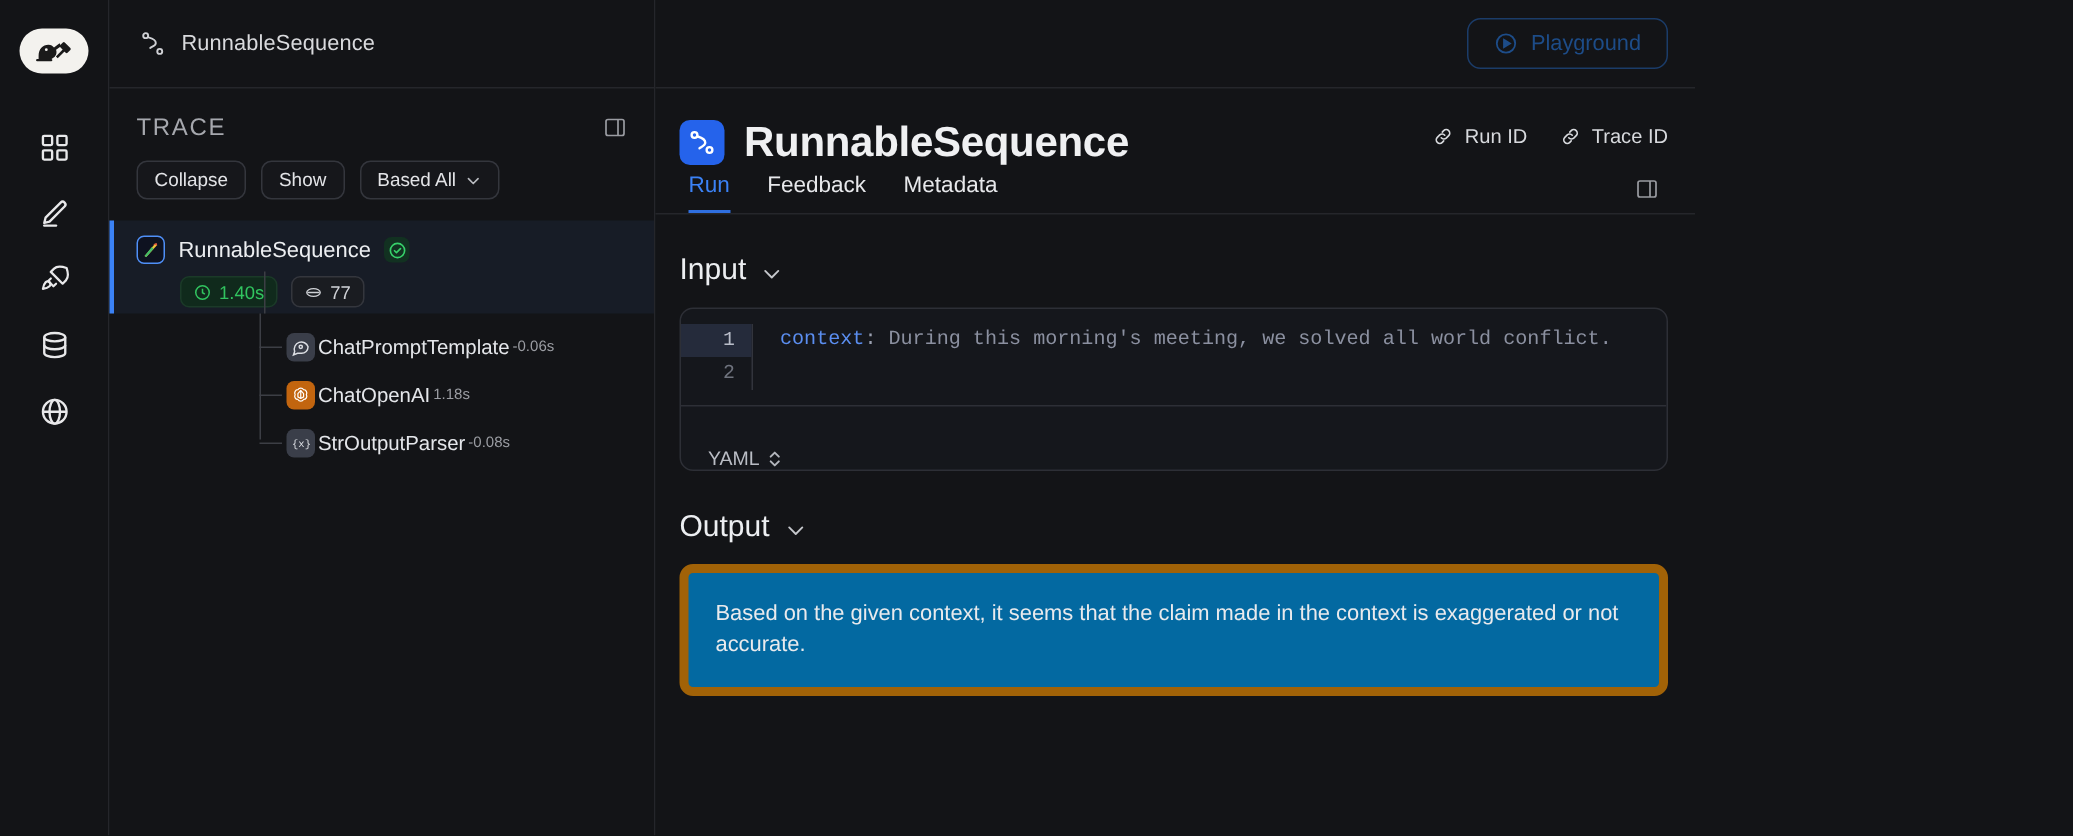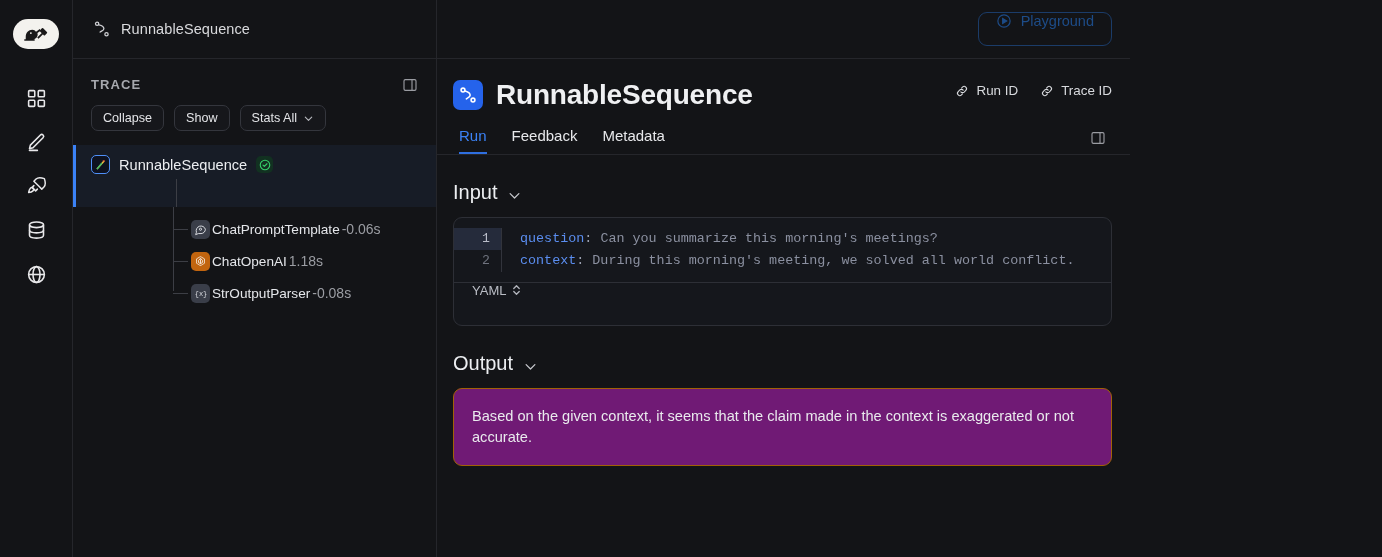--- a/index.html
+++ b/index.html
@@ -46,21 +46,21 @@
     display: flex; align-items: center; gap: 10px;
     padding: 0 0 0 20px;
   }
   .seq-mini-icon { width: 18px; height: 18px; color: #cfd0d4; display:block; }
   .trace-topbar-title { font-size: 14.5px; color: #d9dadd; letter-spacing: .1px; }
 
   .trace-header {
     padding: 18px 18px 0 18px;
     display: flex; align-items: flex-start; justify-content: space-between;
   }
-  .trace-label { font-size: 13px; letter-spacing: 1.1px; color: #a6a8ae; font-weight: 700; }
+  .trace-label { font-size: 16px; letter-spacing: 1.1px; color: #a6a8ae; font-weight: 400; }
   .panel-toggle { color: #9a9ca2; cursor: pointer; line-height: 0; }
   .panel-toggle svg { width: 16px; height: 16px; display: block; }
 
   .trace-buttons { display: flex; gap: 10px; padding: 12px 18px 14px 18px; align-items: center; }
   .pill {
     height: 26px; padding: 0 11px;
     border: 1px solid #34363d; border-radius: 7px;
     background: #16171b; color: #e3e4e7;
     font-size: 12.6px; font-family: "Liberation Sans", sans-serif;
     display: inline-flex; align-items: center; gap: 6px;
@@ -106,21 +106,21 @@
   .chip.time { border: 1px solid #1b3a28; }
   .chip.tok { background: #1a1c21; color: #cfd1d6; border: 1px solid #34363d; }
   .chip svg { width: 12px; height: 12px; display:block; }
 
   .children { position: relative; padding-top: 6px; }
   .child-row {
     position: relative; height: 32px;
     display: flex; align-items: center; gap: 2px;
     padding-left: 118px;
   }
-  .child-dur { font-size: 14px; color: #9b9da3; text-align: right; }
+  .child-dur { font-size: 10px; color: #9b9da3; text-align: right; }
   
   .connector-v {
     position: absolute; left: 100px; top: 0; width: 1px; background: #3c3e45;
   }
   .connector-h {
     position: absolute; left: 100px; width: 15px; height: 1px; background: #3c3e45;
   }
   .root-stub { position:absolute; left:100px; top:34px; width:1px; height:28px; background:#3c3e45; }
 
   
@@ -129,38 +129,38 @@
     height: 59px; flex: 0 0 59px;
     border-bottom: 1px solid #25262b;
     display: flex; align-items: center; justify-content: flex-end;
     padding-right: 18px;
   }
   .playground-btn {
     height: 34px; padding: 0 17px;
     border: 1px solid #1b3c69; border-radius: 9px;
     background: transparent; color: #1d4c88;
     font-size: 14.5px; font-family: "Liberation Sans", sans-serif;
-    display: inline-flex; gap: 9px; cursor: pointer;
+    display: inline-flex; align-items: center; gap: 9px; cursor: pointer;
   }
   .playground-btn svg { width: 16px; height: 16px; display:block; }
 
   .main-head { padding: 20px 18px 0 16px; position: relative; }
   .title-row { display: flex; align-items: center; gap: 13px; }
   .title-ico {
     width: 30px; height: 30px; border-radius: 7px; background: #2563eb;
     display:flex; align-items:center; justify-content:center; flex: 0 0 30px;
   }
   .title-ico svg { width: 20px; height: 20px; color: #fff; display:block; }
   .main-title { font-size: 28px; font-weight: 700; color: #eff0f2; letter-spacing: -.2px; }
 
   .id-links { position: absolute; right: 18px; top: 24px; display: flex; gap: 22px; }
   .id-link { display: inline-flex; align-items: center; gap: 7px; color: #d7d9dd; font-size: 13.4px; cursor: pointer; }
   .id-link svg { width: 14px; height: 14px; display:block; }
 
-  .tabs-row { display: flex; align-items: flex-start; margin-top: 16px; position: relative; }
+  .tabs-row { display: flex; align-items: flex-start; margin-top: 4px; position: relative; }
   .tabs { display: flex; gap: 25px; padding-left: 6px; }
   .tab {
     font-size: 15px; color: #e7e8eb; padding-bottom: 8px;
     cursor: pointer; border-bottom: 2px solid transparent;
   }
   .tab.active { color: #3b82f6; border-bottom-color: #2f6fe0; font-weight: 400; }
   .right-panel-toggle { position: absolute; right: 6px; bottom: 8px; color: #9a9ca2; cursor: pointer; line-height:0; }
   .right-panel-toggle svg { width: 16px; height: 16px; display:block; }
   .tabs-rule { height: 1px; background: #25262b; margin: 0 0 0 0; }
 
@@ -185,27 +185,27 @@
   .code-lines { padding-left: 18px; }
   .code-lines .cl {
     height: 22px; line-height: 22px;
     font-family: "Liberation Mono", monospace; font-size: 13.4px; white-space: pre;
   }
   .key { color: #5b8ef0; }
   .punc { color: #9aa0b0; }
   .val { color: #8b90a0; }
   .code-foot {
     border-top: 1px solid #2d2f36; height: 43px;
-    display: flex; align-items: flex-start; padding-left: 18px; gap: 5px;
+    display: flex; align-items: flex-end; padding-left: 18px; gap: 5px;
   }
   .code-foot .lang { font-size: 13px; color: #babdc5; font-family: "Liberation Sans", sans-serif; }
   .code-foot svg { width: 11px; height: 14px; color: #b3b6bd; display:block; cursor:pointer; }
 
   .output-card {
-    border: 1px solid #a16207; border-radius: 9px; background: #701a75;
+    border: 6px solid #a16207; border-radius: 9px; background: #0369a1;
     padding: 17px 18px; min-height: 57px;
   }
   .output-text { font-size: 14.6px; color: #e9eaed; line-height: 1.45; }
 </style>
 </head>
 <body>
 
 <div id="app">
 
   <div class="rail">
@@ -290,21 +290,21 @@
     </div>
 
     <div class="trace-buttons">
       <button class="pill">
         <span>Collapse</span>
       </button>
       <button class="pill">
         <span>Show</span>
       </button>
       <button class="pill">
-        <span>Stats All</span>
+        <span>Based All</span>
         <span class="chev">
           <svg viewBox="0 0 24 24" fill="none" stroke="currentColor" stroke-width="2.4" stroke-linecap="round" stroke-linejoin="round">
               <path d="M5 9l7 7 7-7"></path>
             </svg>
         </span>
       </button>
     </div>
 
     <div class="tree">
 
@@ -318,20 +318,40 @@
             </svg>
           </span>
           <span class="node-name">RunnableSequence</span>
           <span class="ok-badge">
             <svg viewBox="0 0 24 24" fill="none" stroke="currentColor" stroke-width="2.2" stroke-linecap="round" stroke-linejoin="round">
               <circle cx="12" cy="12" r="9.5"></circle>
                 <path d="M8 12.3l2.6 2.6L16 9.5"></path>
             </svg>
           </span>
         </div>
+        <div class="chips">
+          <span class="chip time">
+            <span>
+              <svg viewBox="0 0 24 24" fill="none" stroke="currentColor" stroke-width="2">
+                  <circle cx="12" cy="12" r="9"></circle>
+                  <path d="M12 7v5.3l3.2 2"></path>
+                </svg>
+            </span>
+            <span>1.40s</span>
+          </span>
+          <span class="chip tok">
+            <span>
+              <svg viewBox="0 0 24 24" fill="none" stroke="currentColor" stroke-width="1.8">
+                <ellipse cx="12" cy="12" rx="9" ry="5.2"></ellipse>
+                  <path d="M4 12h16"></path>
+              </svg>
+            </span>
+            <span>77</span>
+          </span>
+        </div>
         <div class="root-stub"></div>
       </div>
 
       <div class="children">
         <div class="connector-v" style="top:0;height:84px;"></div>
 
         <div class="child-row">
           <span class="connector-h" style="top:16px;"></span>
           <span class="node-ico tpl">
             <svg viewBox="0 0 24 24" width="13" height="13" fill="none" stroke="#dcdee3" stroke-width="1.8">
@@ -443,21 +463,20 @@
         </span>
       </div>
 
       <div class="code-card">
         <div class="code-body">
           <div class="gutter">
             <div class="ln hl">1</div>
             <div class="ln">2</div>
           </div>
           <div class="code-lines">
-            <div class="cl"><span class="key">question</span><span class="punc">: </span><span class="val">Can you summarize this morning's meetings?</span></div>
             <div class="cl"><span class="key">context</span><span class="punc">: </span><span class="val">During this morning's meeting, we solved all world conflict.</span></div>
           </div>
         </div>
         <div class="code-foot">
           <span class="lang">YAML</span>
           <span>
             <svg viewBox="0 0 12 18" fill="none" stroke="currentColor" stroke-width="1.7" stroke-linecap="round" stroke-linejoin="round">
               <path d="M2.5 7 6 3.5 9.5 7"></path>
                 <path d="M2.5 11 6 14.5 9.5 11"></path>
             </svg>

